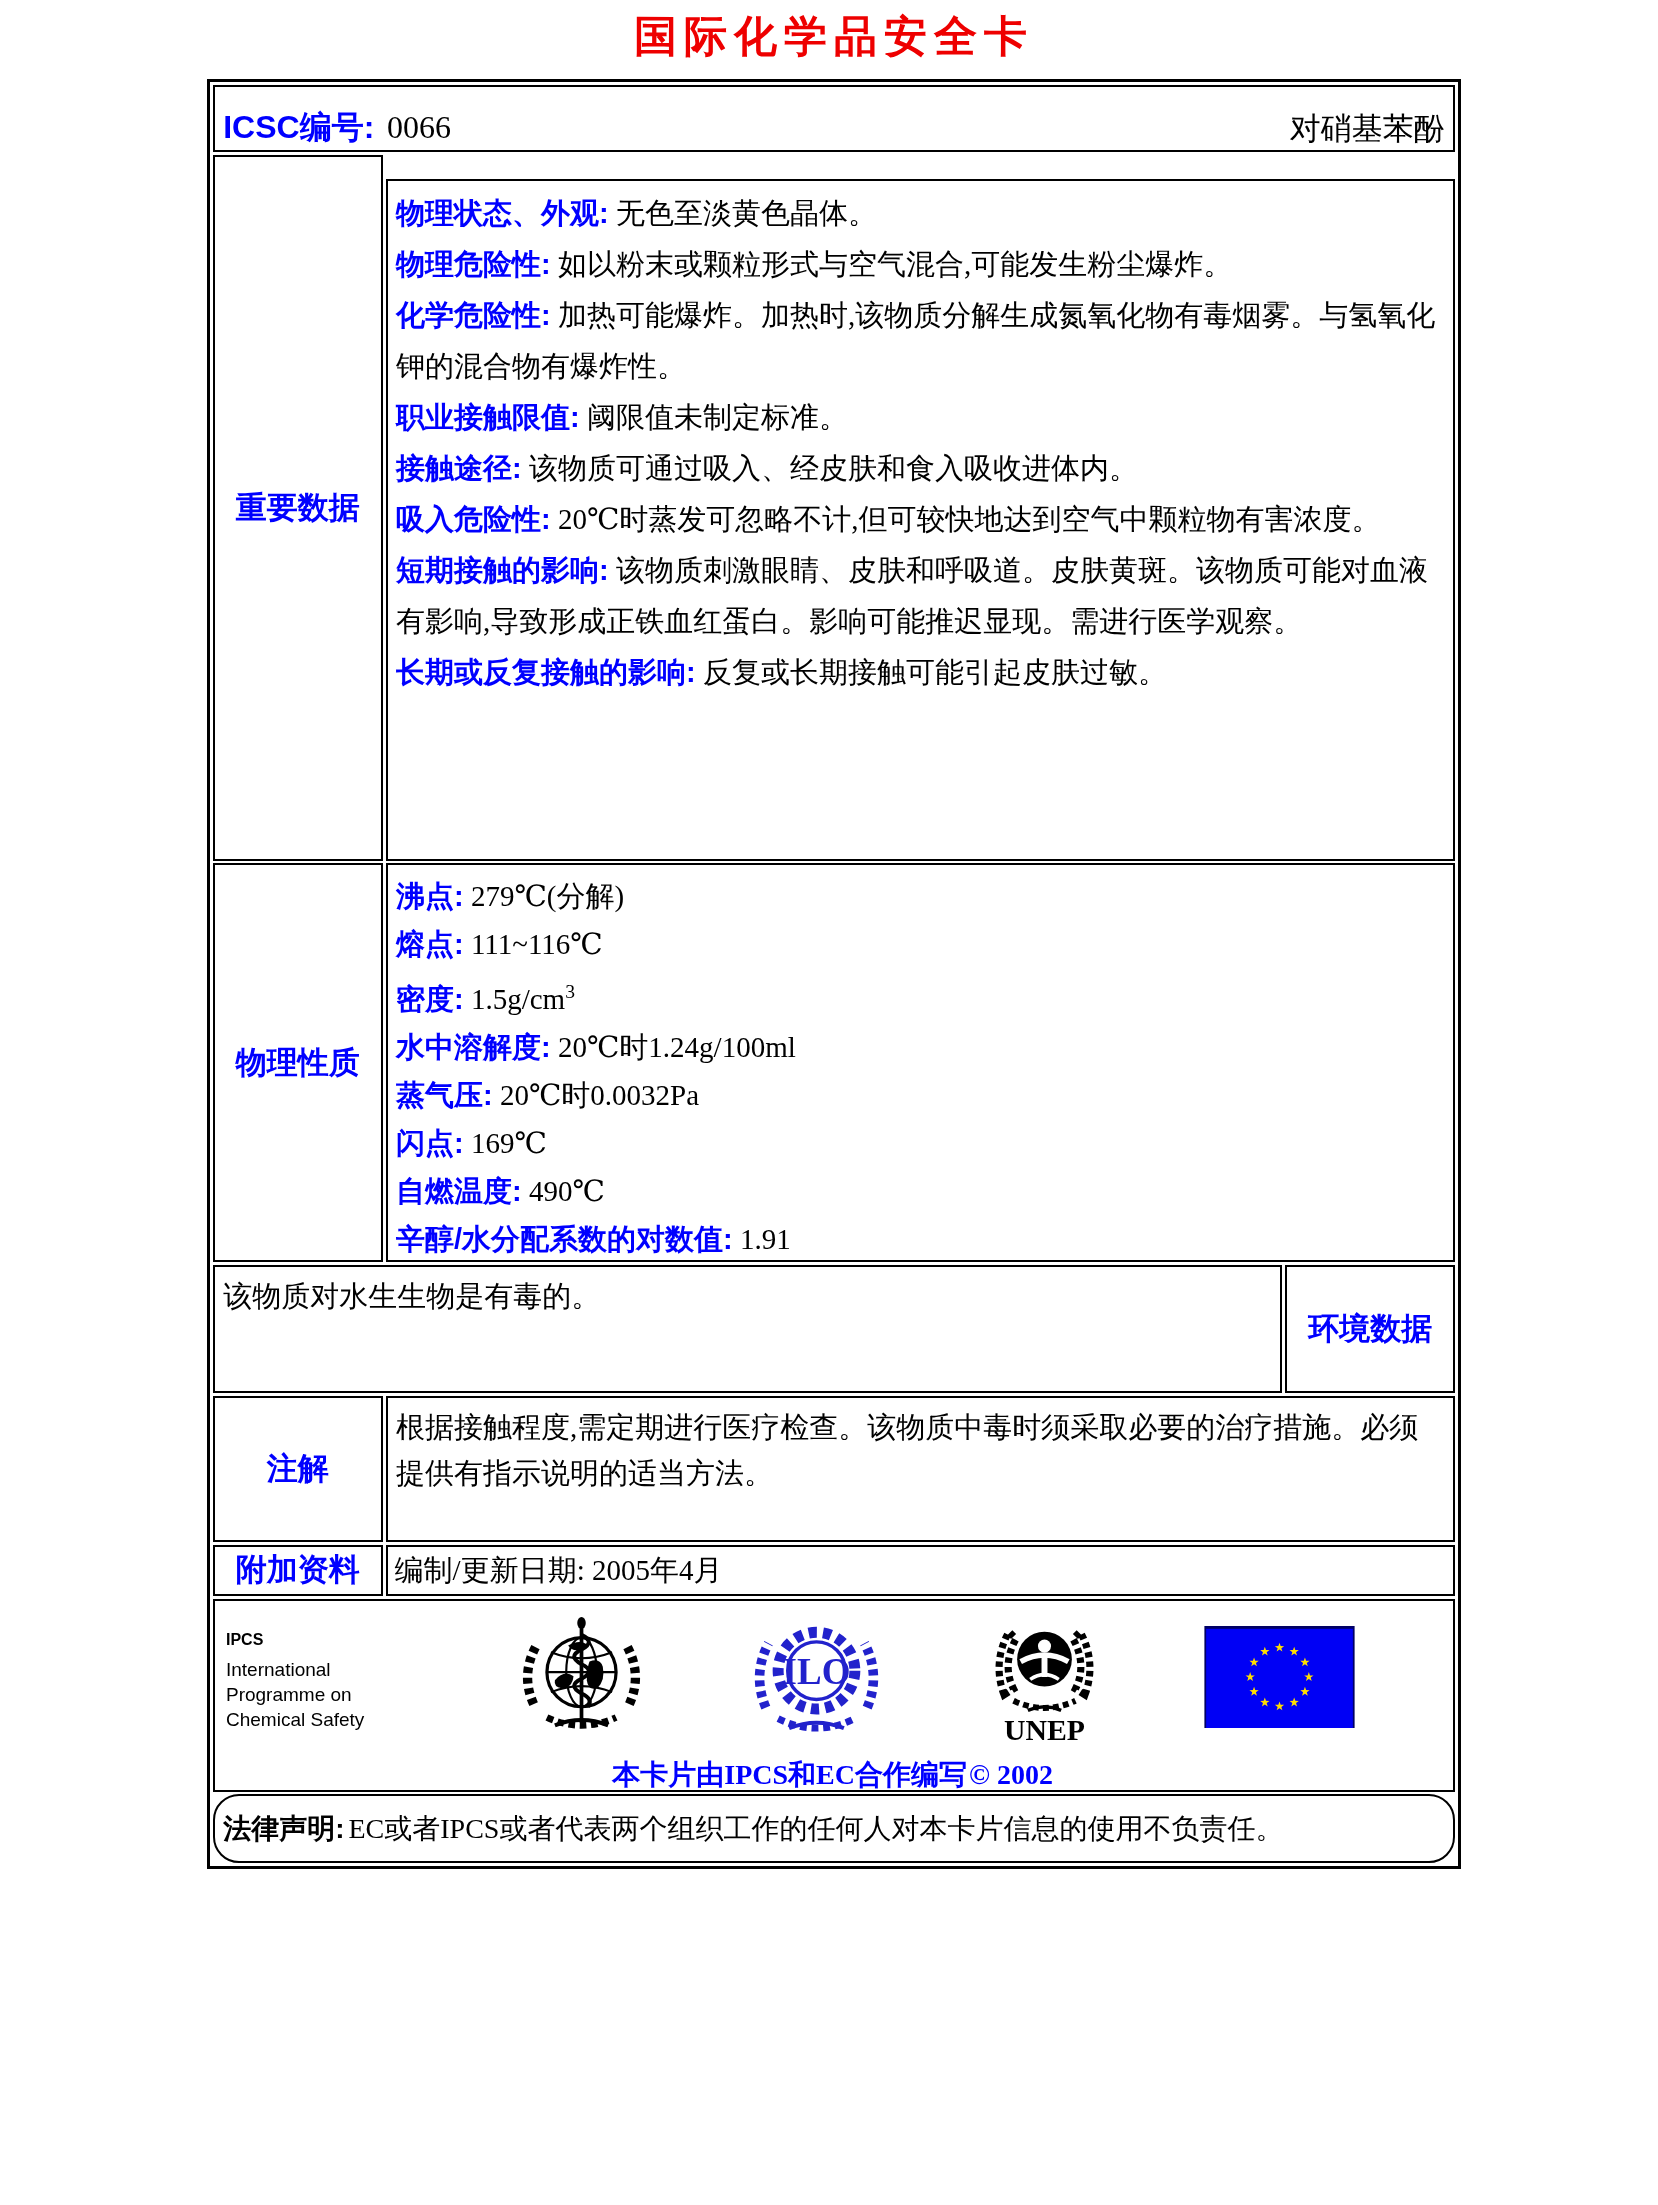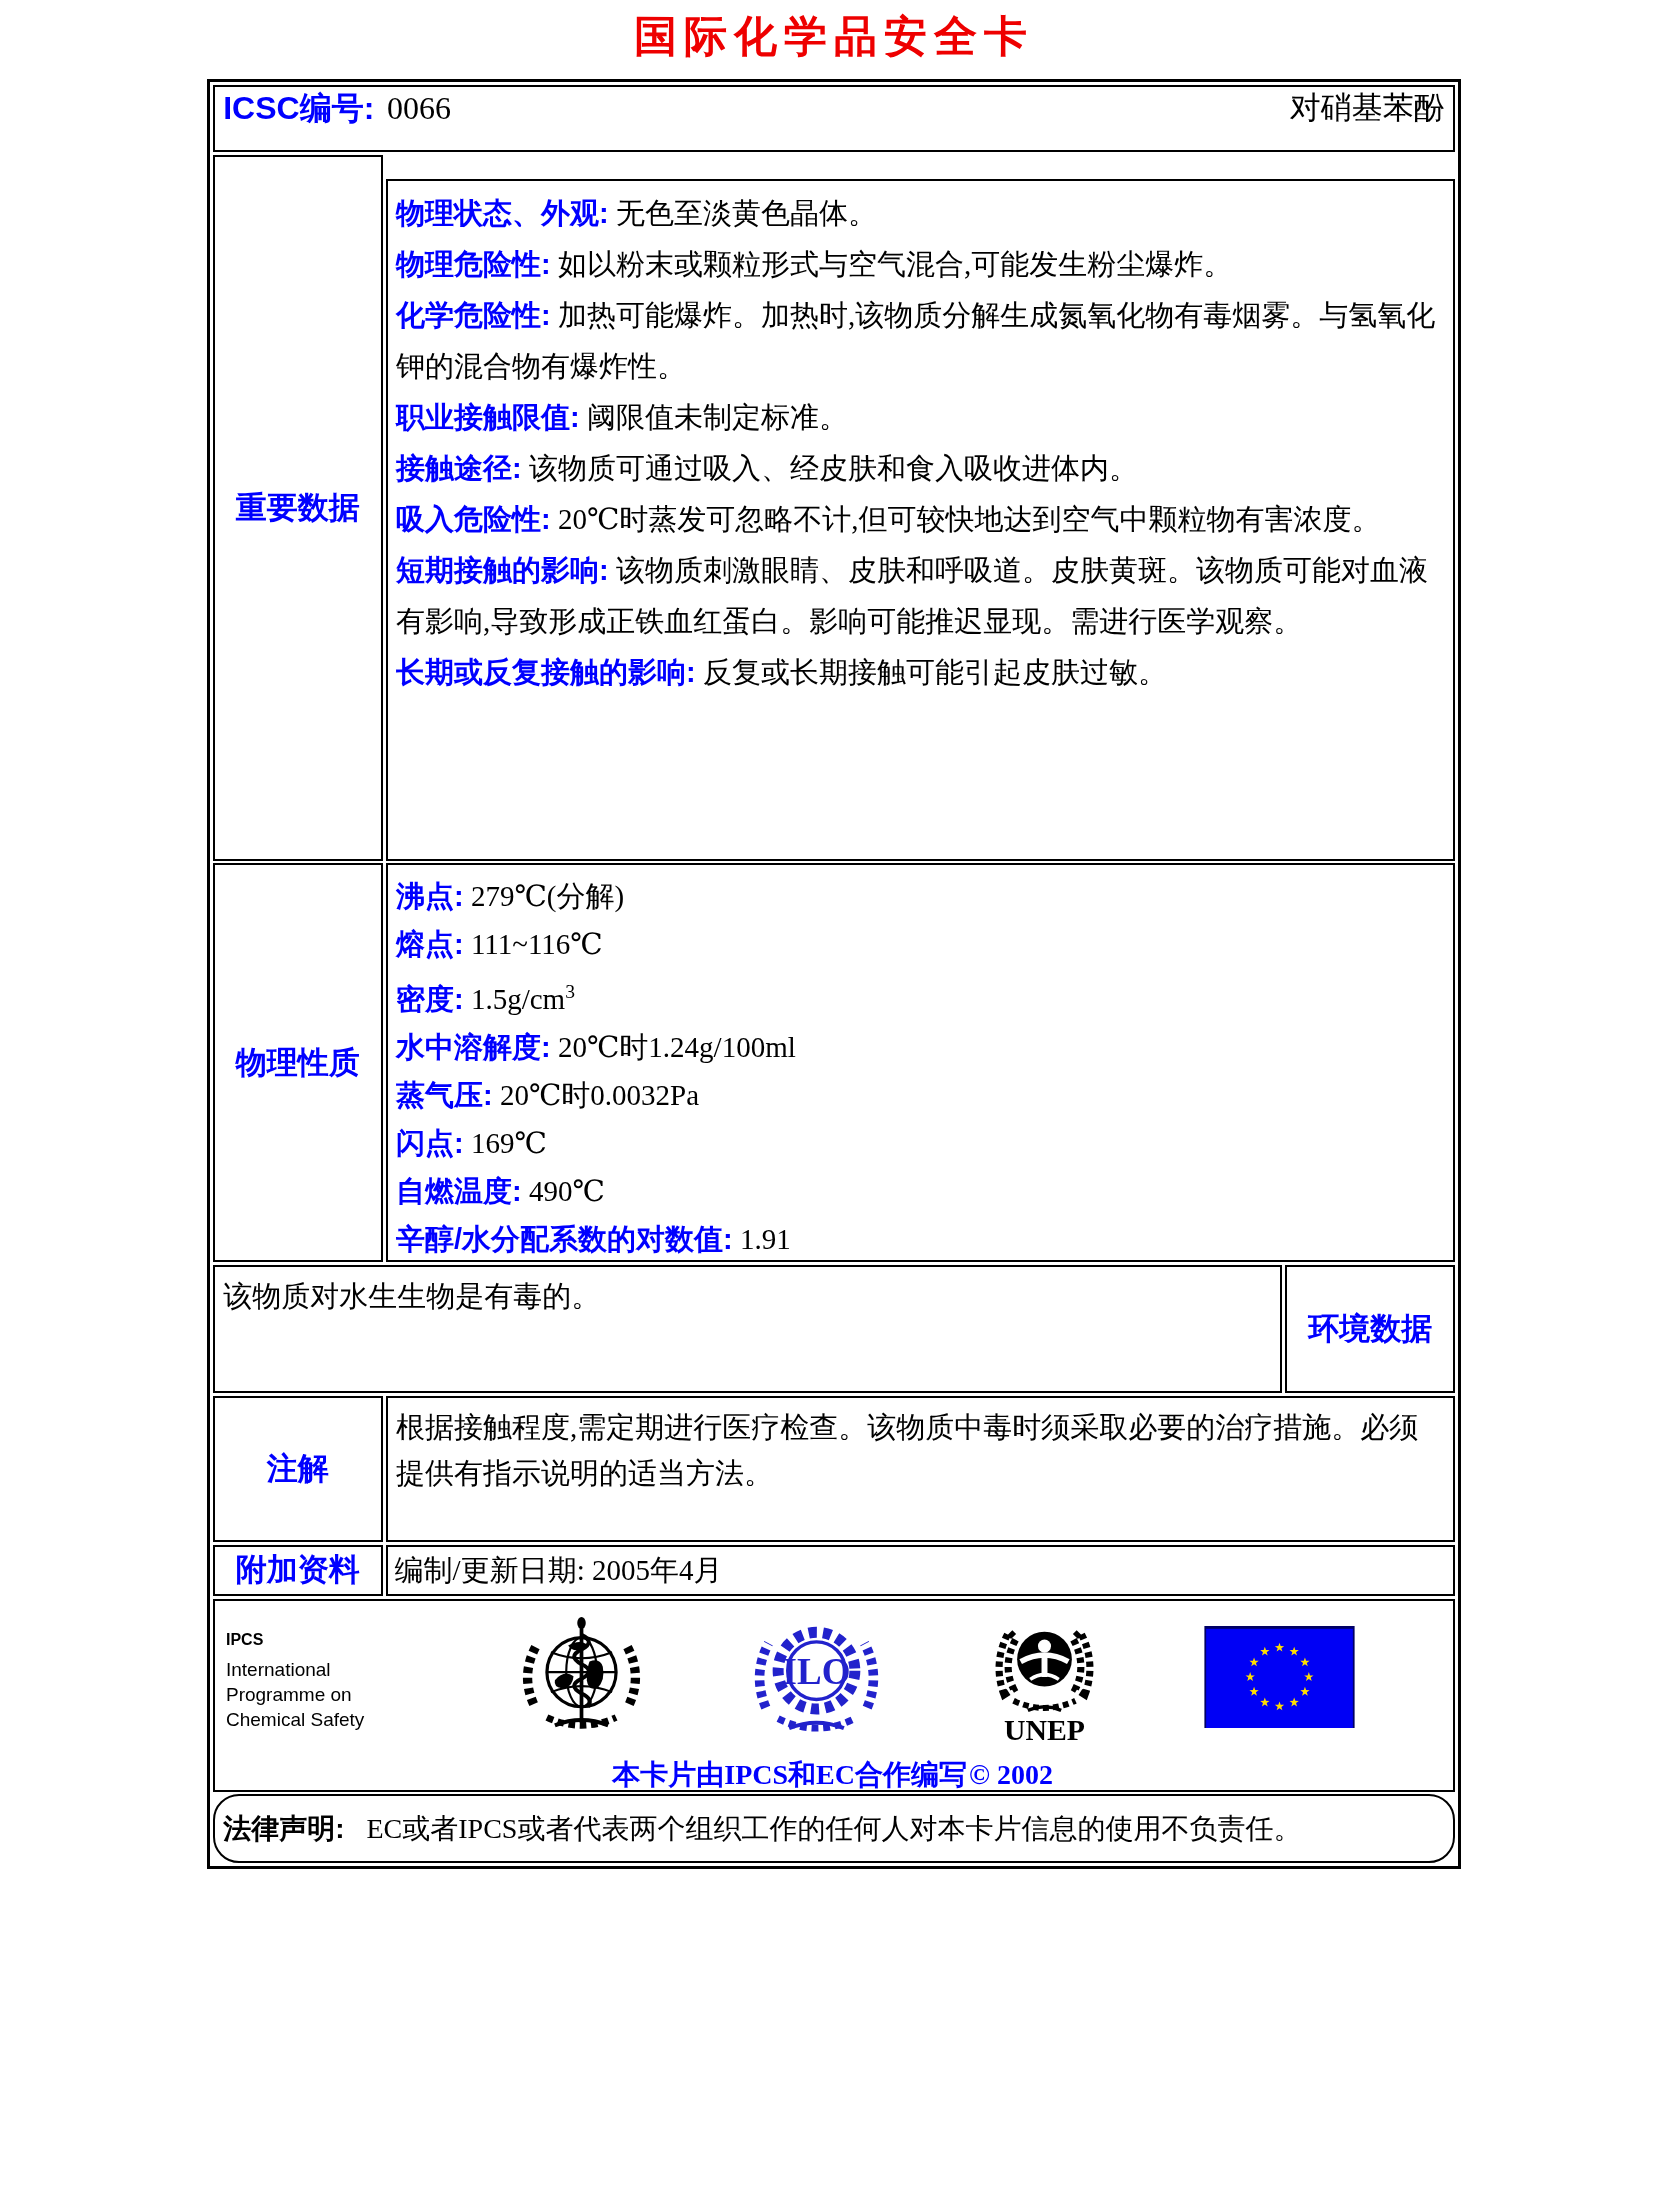--- a/index.html
+++ b/index.html
@@ -25,21 +25,21 @@
   .label-cell {
     flex:0 0 170px; display:flex; align-items:center; justify-content:center;
     color:#0000FF; font-weight:bold; font-size:31px;
     font-family:"Liberation Sans","DejaVu Sans",sans-serif;
   }
   .content-cell { flex:1 1 auto; overflow:hidden; }
 
   
   .r-header { height:67px; }
   .r-header .cell {
-    flex:1; display:flex; align-items:flex-start; justify-content:space-between;
+    flex:1; display:flex; align-items:flex-end; justify-content:space-between;
     padding:0 8.4px;
   }
   .icsc-label {
     color:#0000FF; font-weight:bold; font-size:32px;
     font-family:"Liberation Sans","DejaVu Sans",sans-serif;
   }
   .icsc-number { font-size:32px; color:#000; margin-left:12.6px; }
   .icsc-left { display:flex; align-items:center; }
   .chem-name { font-size:31px; color:#000; }
 
@@ -86,21 +86,21 @@
     color:#0000FF; font-weight:bold; font-size:28px;
   }
   .caption-copy { font-weight:bold; margin-left:2px; }
 
   
   .r-legal .cell { flex:1; display:flex; align-items:center; padding:0 8.4px;border-radius:26px; }
   .legal-label {
     color:#000; font-weight:bold; font-size:28px; white-space:nowrap;
     font-family:"Liberation Sans","DejaVu Sans",sans-serif;
   }
-  .legal-text { font-size:28px; margin-left:22px; }
+  .legal-text { font-size:28px; margin-left:4px; }
 </style>
 </head>
 <body>
 
 <div class="page-title">国际化学品安全卡</div>
 
 <div class="card">
 
   <div class="row r-header">
     <div class="cell">

